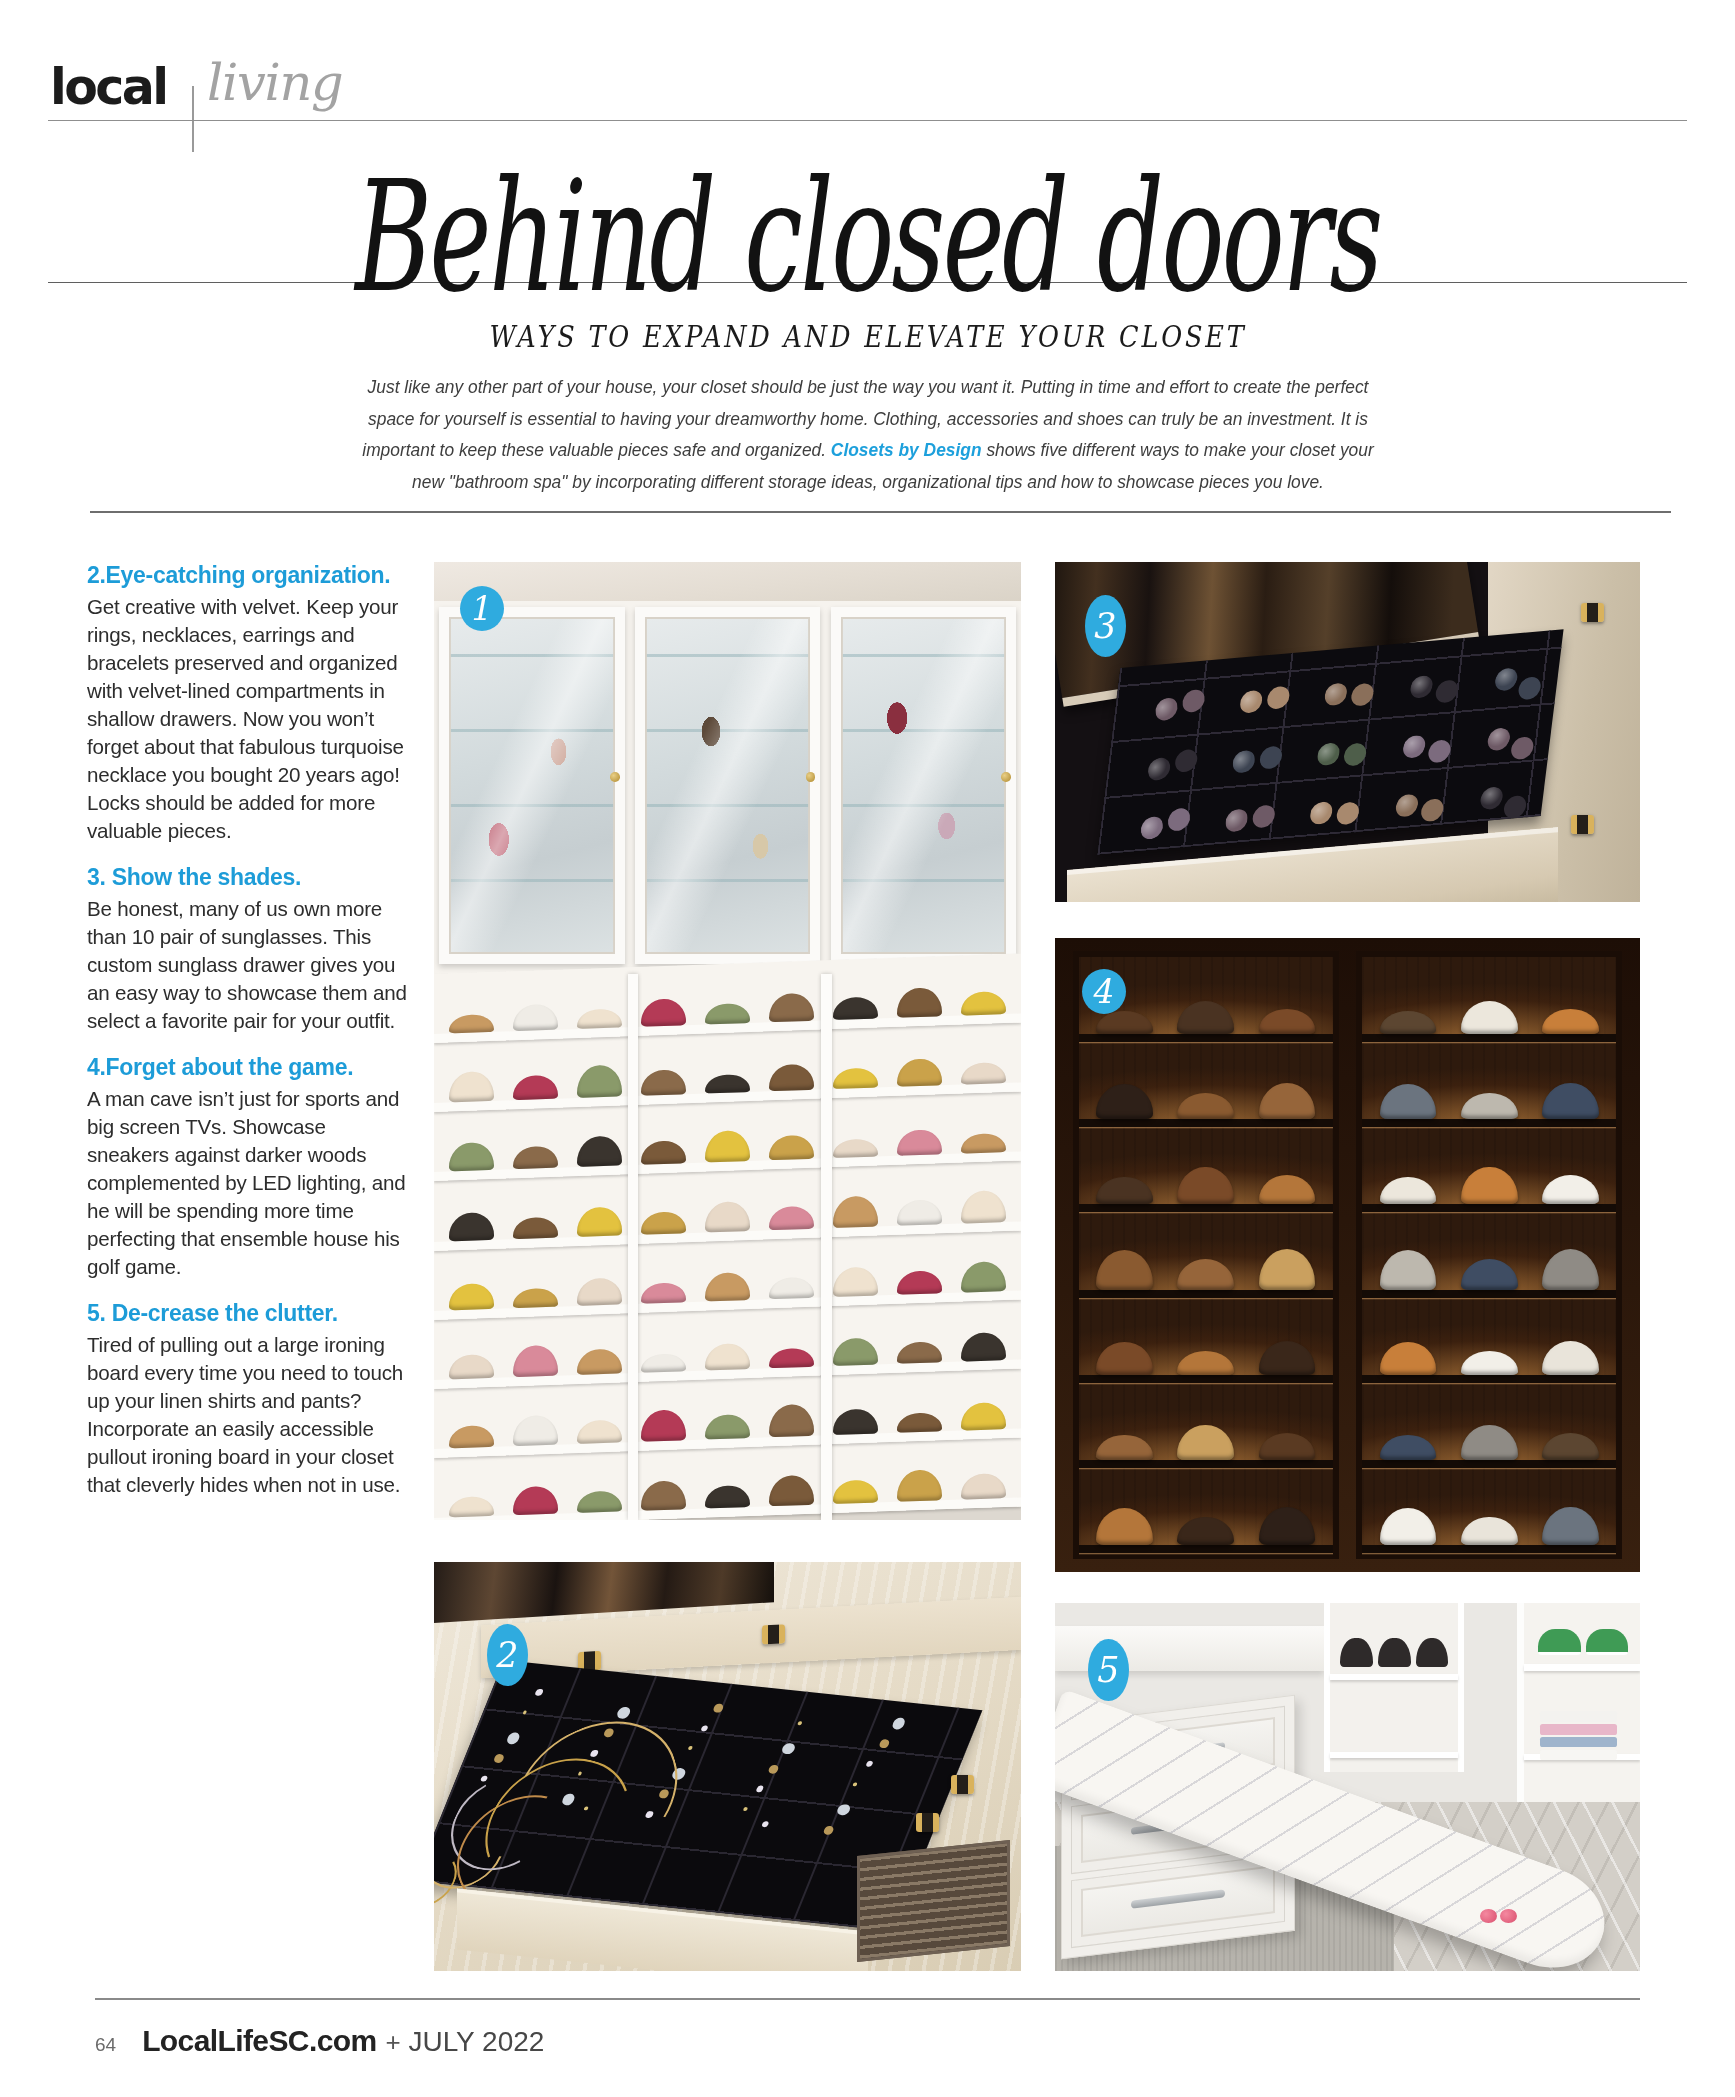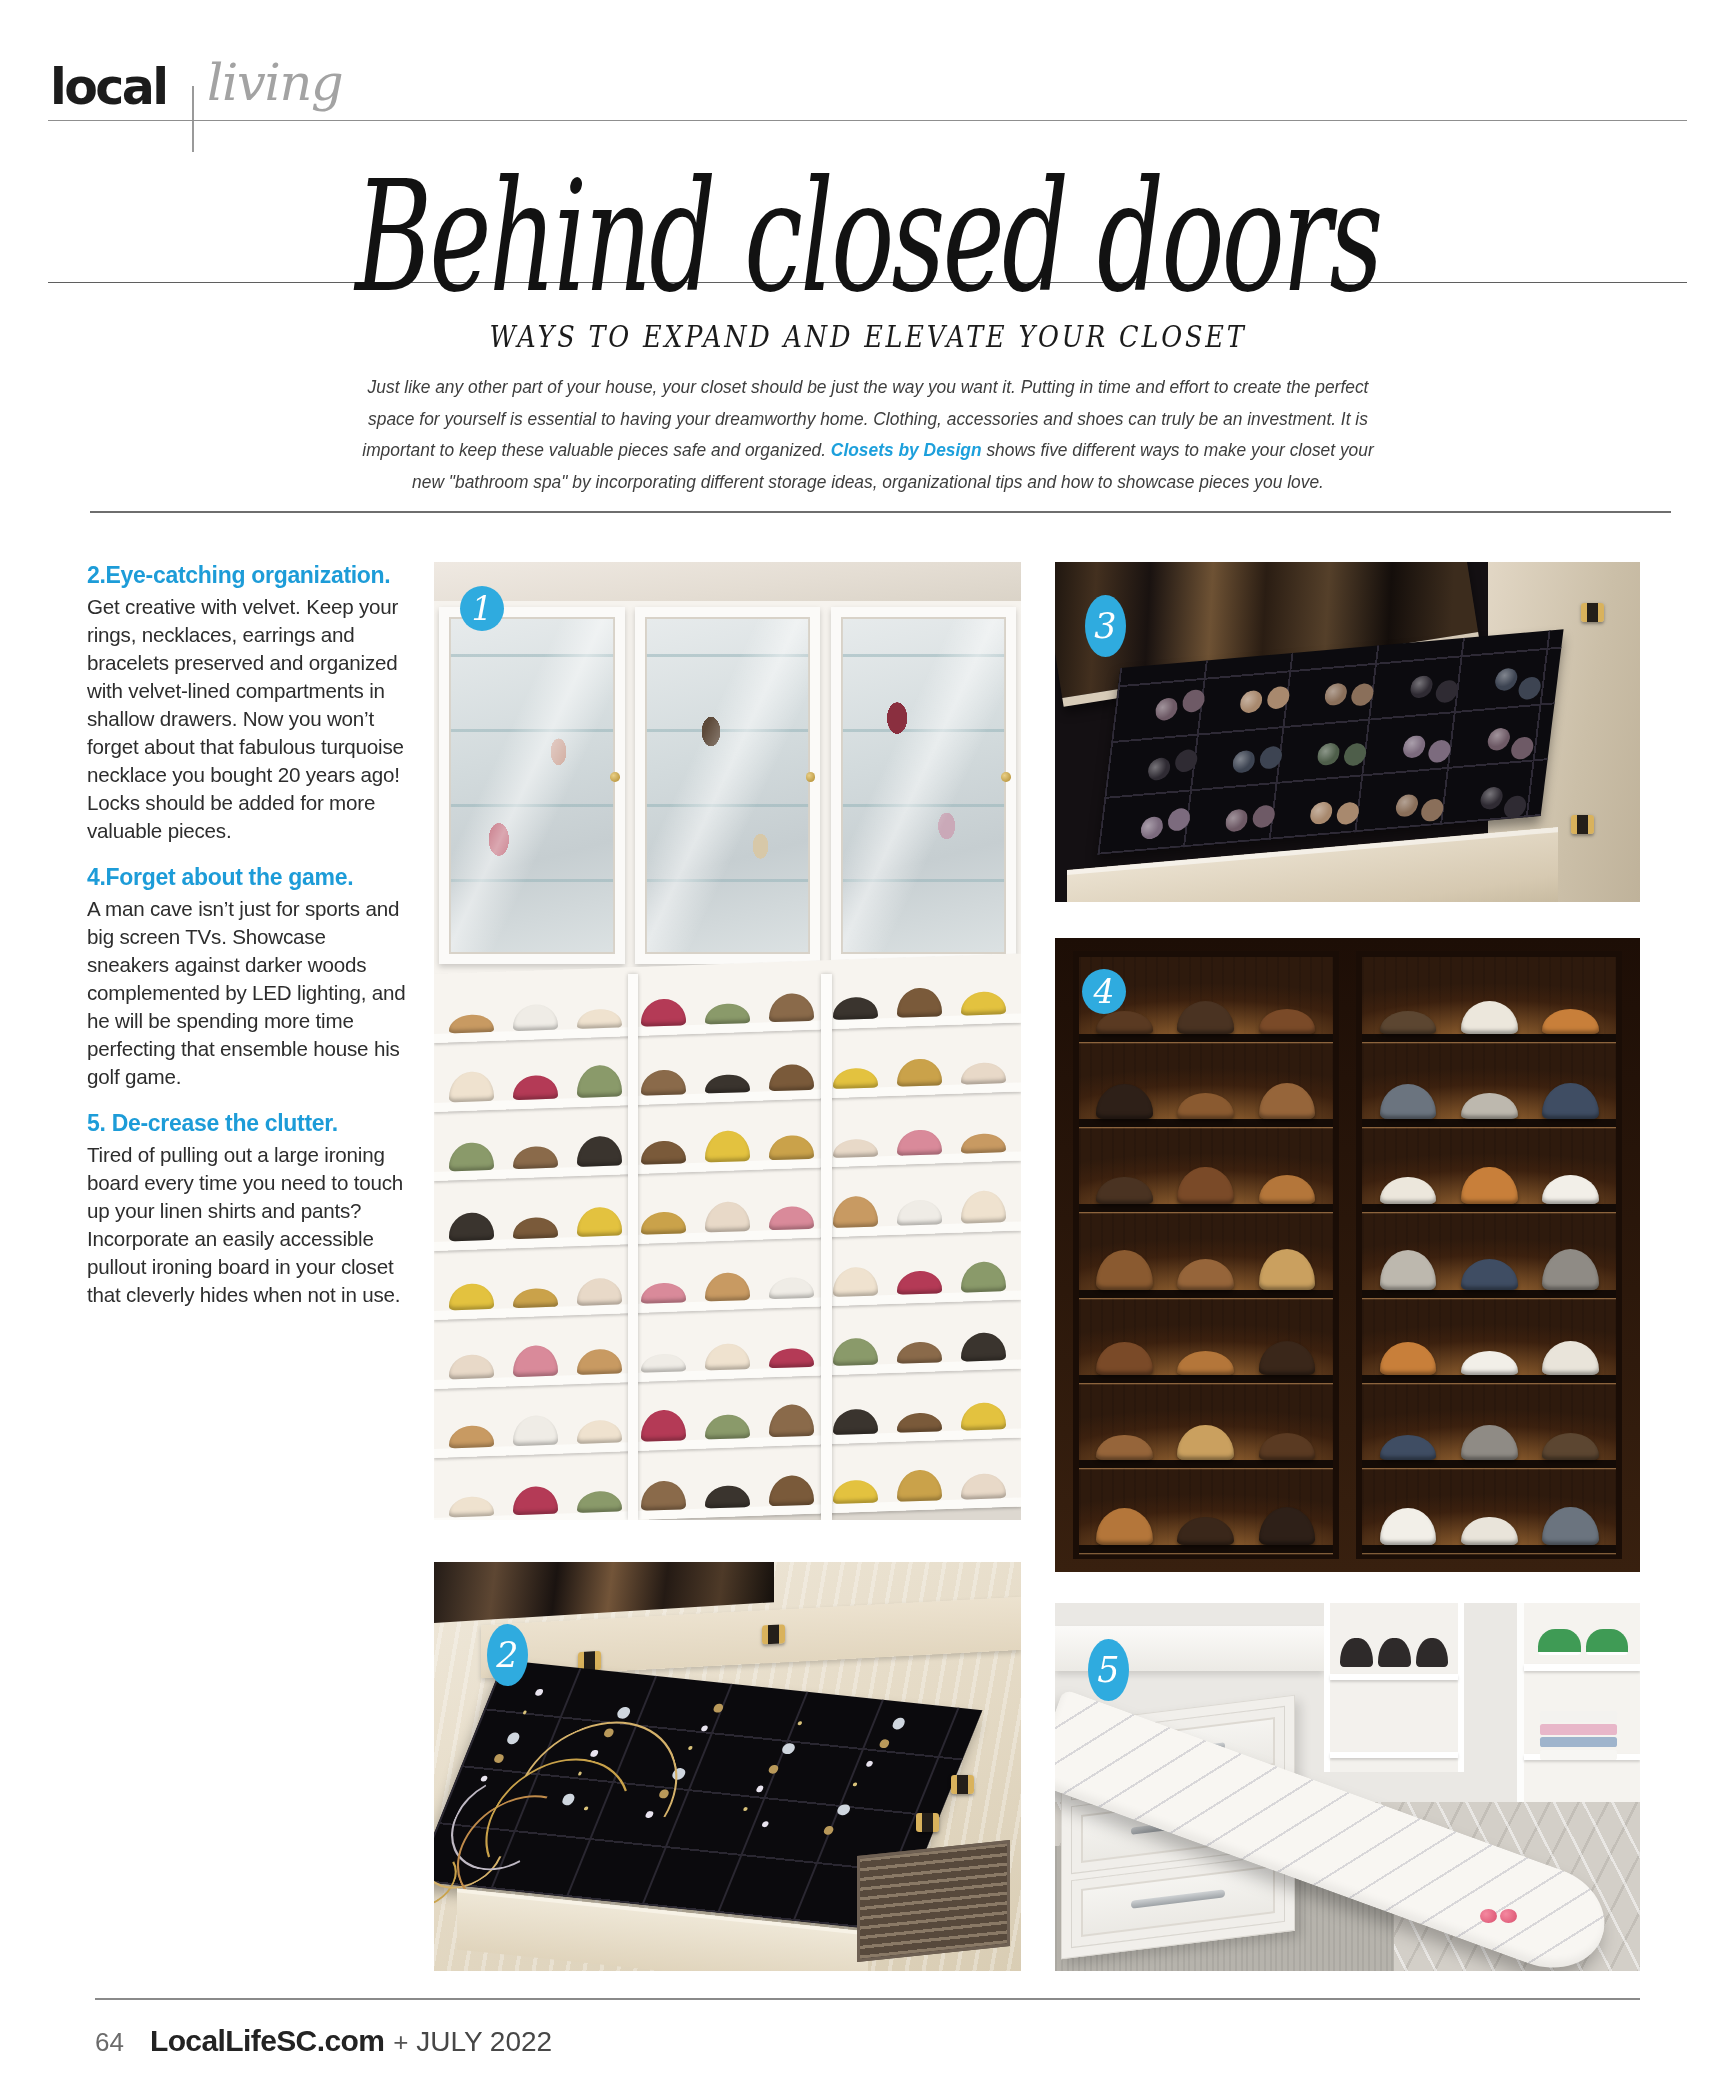--- a/index.html
+++ b/index.html
@@ -138,21 +138,21 @@
   .p5-drawer{flex:1; background:linear-gradient(#f7f6f3,#e9e7e2); border:1.9px solid #d8d5cf; box-shadow:inset 0 0 0 9px #f0eeea, inset 0 0 0 11px #ddd9d2; position:relative;}
   .p5-drawer::after{content:''; position:absolute; top:42%; left:28%; width:44%; height:7.7px; border-radius:5.1px; background:linear-gradient(#cfd2d4,#9da2a6);}
   .p5-board{position:absolute; left:-2%; top:28%; width:101%; height:27%; transform:rotate(20deg); transform-origin:10% 50%; z-index:3; background:#f8f6f2;
      background-image:repeating-linear-gradient(128deg, transparent 0 28px, rgba(150,150,165,.32) 28px 30px);
      border-radius:14px 84px 84px 14px / 14px 68px 68px 14px; box-shadow:0 11.6px 16.7px rgba(0,0,0,.25), inset 0 -6.4px 9px rgba(0,0,0,.06);}
   .p5-pink{position:absolute; right:21%; bottom:13%; z-index:4; display:flex; gap:3.9px;}
   .p5-pink span{width:16.7px; height:14px; border-radius:50%; background:radial-gradient(circle at 35% 35%, #f489a0, #d94f6e);}
 
   
   .folio{position:absolute; left:95px; top:2024px; display:flex; align-items:baseline;}
-  .folio .page-num{font-size:26px; color:#6b6b6b; margin-right:26px;}
+  .folio .page-num{font-size:19px; color:#6b6b6b; margin-right:26px;}
   .folio .site{font-size:30px; font-weight:bold; color:#232323; letter-spacing:-0.6px;}
   .folio .sep{font-size:26px; color:#555; margin:0 7.7px 0 9px;}
   .folio .issue{font-size:28px; color:#474747; letter-spacing:0;}
 </style>
 </head>
 <body>
 
 <div class="page">
 
   <div class="brand-local">local</div>
@@ -169,20 +169,24 @@
     <span>space for yourself is essential to having your dreamworthy home. Clothing, accessories and shoes can truly be an investment. It is</span><br>
     <span>important to keep these valuable pieces safe and organized. </span><span class="link">Closets by Design</span><span> shows five different ways to make your closet your</span><br>
     <span>new "bathroom spa" by incorporating different storage ideas, organizational tips and how to showcase pieces you love.</span>
   </p>
   <div class="rule rule-intro"></div>
 
   <div class="text-col">
     <div class="section">
       <h3>2.Eye-catching organization.</h3>
       <p>Get creative with velvet. Keep your rings, necklaces, earrings and bracelets preserved and organized with velvet-lined compartments in shallow drawers. Now you won’t forget about that fabulous turquoise necklace you bought 20 years ago! Locks should be added for more valuable pieces.</p>
+    </div>
+    <div class="section">
+      <h3>3. Show the shades.</h3>
+      <p> Be honest, many of us own more than 10 pair of sunglasses. This custom sunglass drawer gives you an easy way to showcase them and select a favorite pair for your outfit.</p>
     </div>
     <div class="section">
       <h3>4.Forget about the game.</h3>
       <p>A man cave isn’t just for sports and big screen TVs. Showcase sneakers against darker woods complemented by LED lighting, and he will be spending more time perfecting that ensemble house his golf game.</p>
     </div>
     <div class="section">
       <h3>5. De-crease the clutter.</h3>
       <p>Tired of pulling out a large ironing  board every time you need to touch up your linen shirts and pants?  Incorporate an easily accessible pullout ironing board in your closet that cleverly hides when not in use.</p>
     </div>
   </div>

